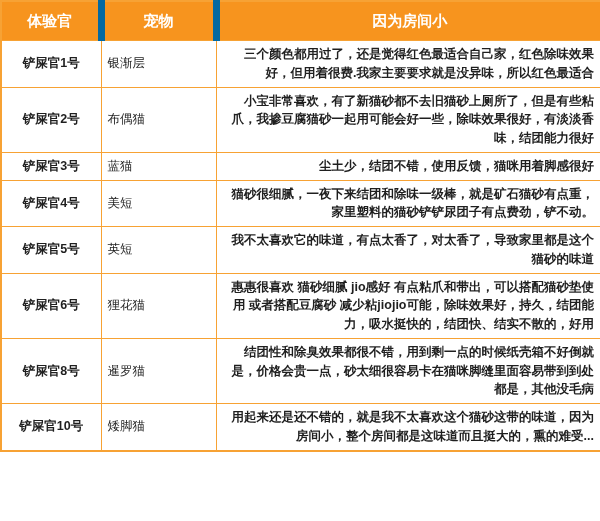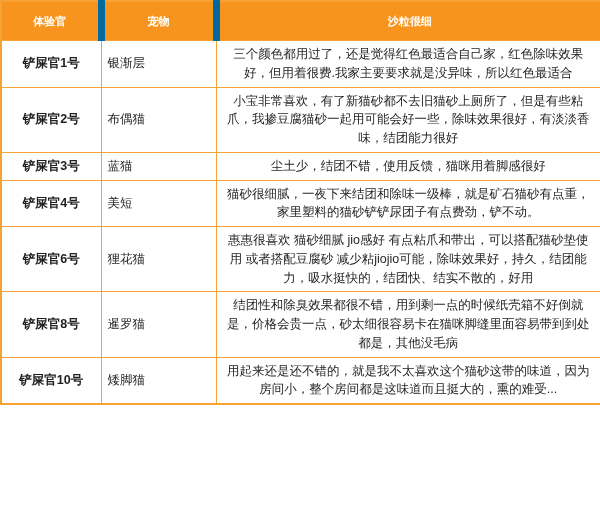--- a/index.html
+++ b/index.html
@@ -19,21 +19,21 @@
     border: 2px solid #f7a234;
   }
   col.col-officer { width: 100px; }
   col.col-pet     { width: 115px; }
   col.col-feedback{ width: 385px; }
 
   table.feedback-table th {
     background: #f7941e;
     color: #ffffff;
     font-weight: bold;
-    font-size: 11px;
+    font-size: 15px;
     height: 38px;
     text-align: center;
     vertical-align: middle;
     padding: 0 4px;
     border-bottom: 1px solid #f7a234;
   }
   table.feedback-table th + th {
     border-left: 7px solid #0369a1;
   }
   table.feedback-table td {
@@ -48,39 +48,40 @@
   td.officer-cell {
     font-weight: bold;
     text-align: center;
     font-size: 13px;
     color: #111111;
   }
   td.pet-cell {
     color: #222222;
   }
   td.feedback-cell {
-    text-align: center;
+    text-align: right;
     color: #262626;
+    font-weight: bold;
   }
 </style>
 </head>
 <body>
 
 <div class="table-wrap">
   <table class="feedback-table">
     <colgroup>
       <col class="col-officer">
       <col class="col-pet">
       <col class="col-feedback">
     </colgroup>
     <thead>
       <tr>
         <th>体验官</th>
         <th>宠物</th>
-        <th>沙粒很细</th>
+        <th>因为房间小</th>
       </tr>
     </thead>
     <tbody>
         <tr>
           <td class="officer-cell">铲屎官1号</td>
           <td class="pet-cell">银渐层</td>
           <td class="feedback-cell">三个颜色都用过了，还是觉得红色最适合自己家，红色除味效果好，但用着很费.我家主要要求就是没异味，所以红色最适合</td>
         </tr>
         <tr>
           <td class="officer-cell">铲屎官2号</td>
@@ -91,20 +92,25 @@
           <td class="officer-cell">铲屎官3号</td>
           <td class="pet-cell">蓝猫</td>
           <td class="feedback-cell">尘土少，结团不错，使用反馈，猫咪用着脚感很好</td>
         </tr>
         <tr>
           <td class="officer-cell">铲屎官4号</td>
           <td class="pet-cell">美短</td>
           <td class="feedback-cell">猫砂很细腻，一夜下来结团和除味一级棒，就是矿石猫砂有点重，家里塑料的猫砂铲铲尿团子有点费劲，铲不动。</td>
         </tr>
         <tr>
+          <td class="officer-cell">铲屎官5号</td>
+          <td class="pet-cell">英短</td>
+          <td class="feedback-cell">我不太喜欢它的味道，有点太香了，对太香了，导致家里都是这个猫砂的味道</td>
+        </tr>
+        <tr>
           <td class="officer-cell">铲屎官6号</td>
           <td class="pet-cell">狸花猫</td>
           <td class="feedback-cell">惠惠很喜欢 猫砂细腻 jio感好 有点粘爪和带出，可以搭配猫砂垫使用 或者搭配豆腐砂 减少粘jiojio可能，除味效果好，持久，结团能力，吸水挺快的，结团快、结实不散的，好用</td>
         </tr>
         <tr>
           <td class="officer-cell">铲屎官8号</td>
           <td class="pet-cell">暹罗猫</td>
           <td class="feedback-cell">结团性和除臭效果都很不错，用到剩一点的时候纸壳箱不好倒就是，价格会贵一点，砂太细很容易卡在猫咪脚缝里面容易带到到处都是，其他没毛病</td>
         </tr>
         <tr>

